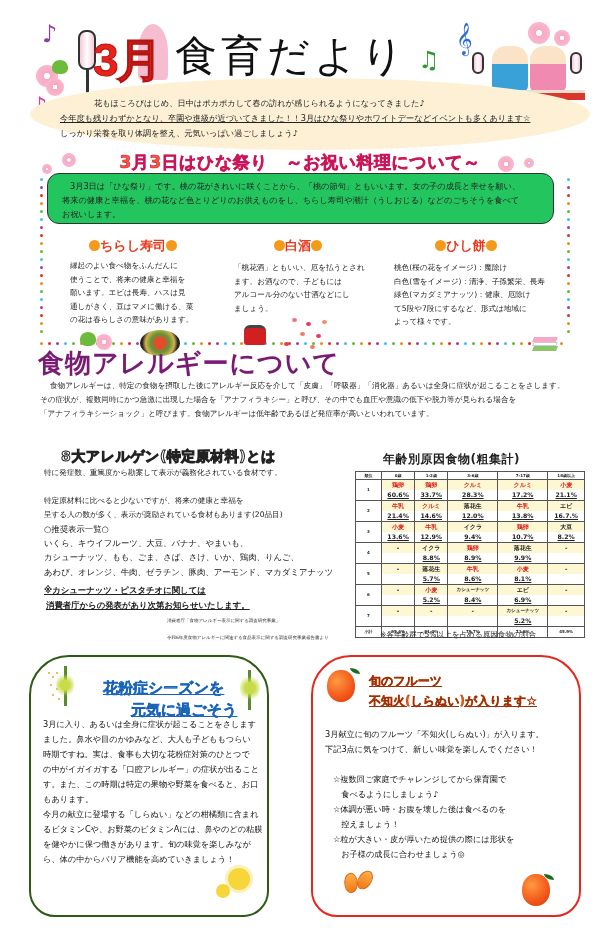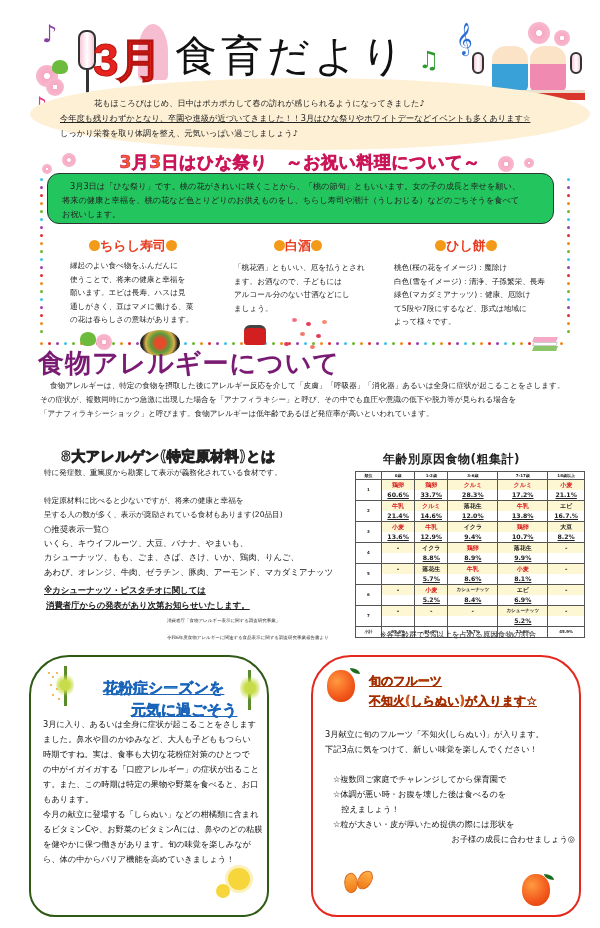--- a/index.html
+++ b/index.html
@@ -492,21 +492,22 @@
 <div class="abs leaf" style="left:350px;top:668px;"></div>
 <div class="abs fruit-title">
   <div>旬のフルーツ</div>
   <div>不知火(しらぬい)が入ります☆</div>
 </div>
 <div class="abs fruit-text">
   <div>3月献立に旬のフルーツ「不知火(しらぬい)」が入ります。</div>
   <div>下記3点に気をつけて、新しい味覚を楽しんでください！</div>
   <div style="height:15px;"></div>
   <div style="padding-left:8px;">☆複数回ご家庭でチャレンジしてから保育園で</div>
+  <div style="padding-left:8px;">　食べるようにしましょう♪</div>
   <div style="padding-left:8px;">☆体調が悪い時・お腹を壊した後は食べるのを</div>
   <div style="padding-left:8px;">　控えましょう！</div>
   <div style="padding-left:8px;">☆粒が大きい・皮が厚いため提供の際には形状を</div>
-  <div style="padding-left:8px;text-align:right;">　お子様の成長に合わせましょう◎</div>
+  <div style="padding-left:8px;">　お子様の成長に合わせましょう◎</div>
 </div>
 <div class="abs segment" style="left:344px;top:873px;transform:rotate(-15deg);"></div>
 <div class="abs segment" style="left:358px;top:870px;transform:rotate(20deg);"></div>
 <div class="abs orange" style="left:522px;top:874px;width:28px;height:32px;"></div>
 <div class="abs leaf" style="left:544px;top:874px;"></div>
 
 </body></html>

